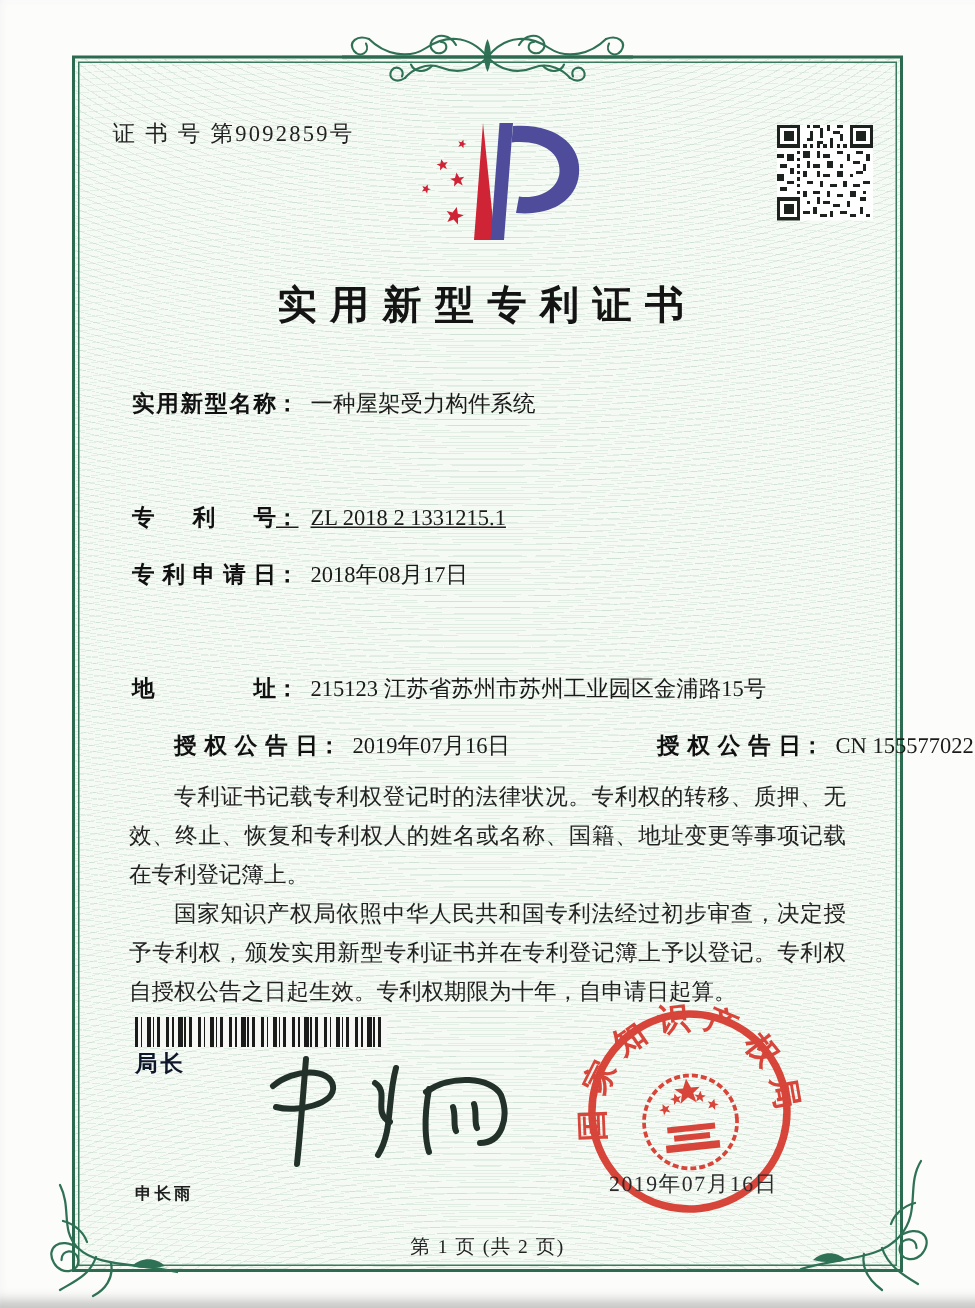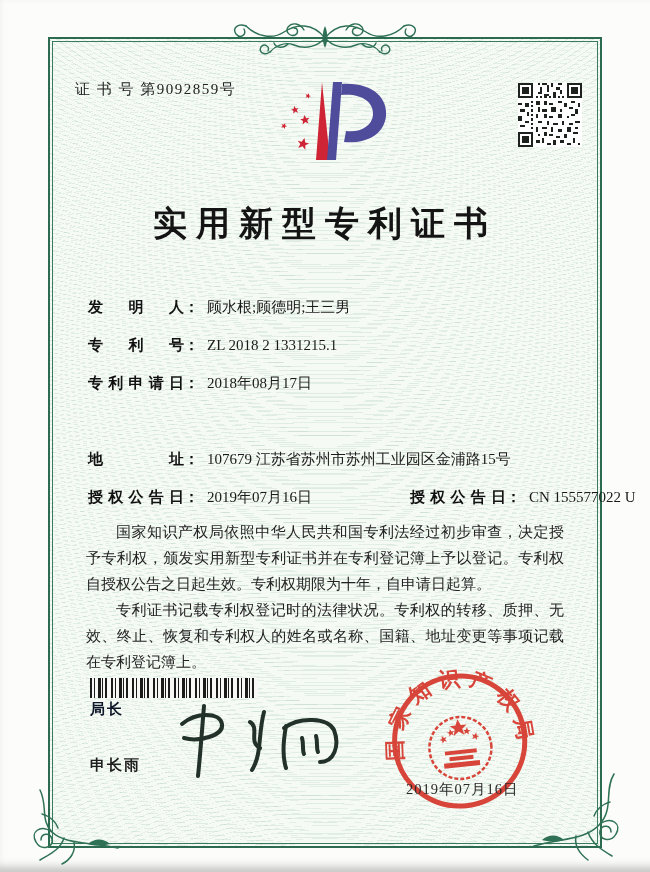--- a/index.html
+++ b/index.html
@@ -26,23 +26,22 @@
   }
   .frame::before{
     content:"";position:absolute;inset:2px;border:1px solid #3a7a5d;
   }
   .abs{position:absolute;}
   .cert-no{left:75px;top:80px;font-size:15px;letter-spacing:1.5px;z-index:3;color:#222;}
   .logo{left:272px;top:76px;z-index:3;}
   .qr{left:518px;top:83px;z-index:3;}
   .title{
     left:0;top:186px;width:650px;text-align:center;z-index:3;
-    font-size:34px;font-weight:bold;letter-spacing:9px;color:#141414;
+    font-size:26px;font-weight:bold;letter-spacing:9px;color:#141414;
     font-family:"Liberation Serif","DejaVu Serif",serif;
-    margin-top:15px;
   }
   .field-row{position:absolute;left:88px;width:500px;height:22px;font-size:15px;white-space:nowrap;z-index:3;}
   .flabel{
     display:inline-block;width:96px;text-align:justify;text-align-last:justify;
     font-weight:600;color:#111;
     font-family:"Liberation Sans","DejaVu Sans",sans-serif;font-size:15px;vertical-align:baseline;
   }
   .fcolon{font-weight:600;color:#111;font-family:"Liberation Sans","DejaVu Sans",sans-serif;}
   .fvalue{margin-left:8px;color:#1a1a1a;font-size:15px;}
   .grant-no{position:absolute;left:322px;top:0;white-space:nowrap;}
@@ -50,21 +49,21 @@
   .paras p{margin:0;text-indent:2em;}
   .barcode{
     left:90px;top:678px;width:168px;height:20px;z-index:3;
     background:repeating-linear-gradient(90deg,
       #1b1b1b 0 2px,#f7f7f5 2px 4px,#1b1b1b 4px 5px,#f7f7f5 5px 8px,
       #1b1b1b 8px 11px,#f7f7f5 11px 12px,#1b1b1b 12px 13px,#f7f7f5 13px 15px,
       #1b1b1b 15px 17px,#f7f7f5 17px 21px);
   }
   .sig-title{left:90px;top:700px;font-size:15px;z-index:3;color:#0f172a;letter-spacing:2px;
     font-family:Liberation Serif, serif;font-weight:600;}
-  .sig-name{left:90px;top:756px;font-size:15px;z-index:3;color:#1e1e1e;letter-spacing:2px;
+  .sig-name{left:90px;top:788px;font-size:11px;z-index:3;color:#1e1e1e;letter-spacing:2px;
     font-family:"Liberation Sans","DejaVu Sans",sans-serif;font-weight:600;}
   .signature{left:162px;top:696px;z-index:3;}
   .seal{left:384px;top:662px;z-index:3;transform:rotate(-6deg);opacity:.93;}
   .seal-text{font-size:21px;font-weight:bold;letter-spacing:8px;fill:#d6382c;
     font-family:"Liberation Sans","DejaVu Sans",sans-serif;}
   .seal-date{left:406px;top:780px;z-index:4;font-size:14.5px;color:#2a2a2a;letter-spacing:1px;}
   .footer{left:0;top:822px;width:650px;text-align:center;font-size:13px;z-index:3;color:#222;letter-spacing:1px;}
   .orn{z-index:2;}
   .orn svg{display:block;}
 </style>
@@ -228,42 +227,42 @@
           <rect x="19" y="26" width="2" height="1"></rect>
           <rect x="22" y="27" width="2" height="1"></rect>
           <rect x="25" y="25" width="1" height="2"></rect>
           <rect x="27" y="27" width="1" height="1"></rect>
       </g>
     </svg>
   </div>
 
   <div class="abs title">实用新型专利证书</div>
 
-  <div class="field-row" style="top:298px;">
-    <span class="flabel">发明人</span><span class="fcolon">：</span><span class="fvalue">顾水根;顾德明;王三男</span>
-  </div>
-  <div class="field-row" style="top:336px;">
+  <div class="field-row" style="top:260px;">
+    <span class="flabel">实用新型名称</span><span class="fcolon">：</span><span class="fvalue">一种屋架受力构件系统</span>
+  </div>
+  <div class="field-row" style="top:336px;text-decoration:underline;">
     <span class="flabel">专利号</span><span class="fcolon">：</span><span class="fvalue">ZL 2018 2 1331215.1</span>
   </div>
   <div class="field-row" style="top:374px;">
     <span class="flabel">专利申请日</span><span class="fcolon">：</span><span class="fvalue">2018年08月17日</span>
   </div>
   <div class="field-row" style="top:450px;">
-    <span class="flabel">地址</span><span class="fcolon">：</span><span class="fvalue">107679 江苏省苏州市苏州工业园区金浦路15号</span>
-  </div>
-  <div class="field-row" style="top:488px;">
+    <span class="flabel">地址</span><span class="fcolon">：</span><span class="fvalue">215123 江苏省苏州市苏州工业园区金浦路15号</span>
+  </div>
+  <div class="field-row" style="top:488px;margin-left:28px;">
     <span class="flabel">授权公告日</span><span class="fcolon">：</span><span class="fvalue">2019年07月16日</span>
     <span class="grant-no">
       <span class="flabel">授权公告日</span><span class="fcolon">：</span><span class="fvalue">CN 155577022 U</span>
     </span>
   </div>
 
   <div class="abs paras">
+    <p>专利证书记载专利权登记时的法律状况。专利权的转移、质押、无效、终止、恢复和专利权人的姓名或名称、国籍、地址变更等事项记载在专利登记簿上。</p>
     <p>国家知识产权局依照中华人民共和国专利法经过初步审查，决定授予专利权，颁发实用新型专利证书并在专利登记簿上予以登记。专利权自授权公告之日起生效。专利权期限为十年，自申请日起算。</p>
-    <p>专利证书记载专利权登记时的法律状况。专利权的转移、质押、无效、终止、恢复和专利权人的姓名或名称、国籍、地址变更等事项记载在专利登记簿上。</p>
   </div>
 
   <div class="abs barcode"></div>
 
   <div class="abs sig-title">局长</div>
   <div class="abs sig-name">申长雨</div>
 
   <div class="abs signature">
     <svg width="190" height="88" viewBox="0 0 190 88">
       <g stroke="#22322a" stroke-width="4" fill="none" stroke-linecap="round" stroke-linejoin="round">
@@ -298,14 +297,15 @@
         <use href="#st2" transform="translate(92,76) scale(4) rotate(20)"></use>
         <rect x="60" y="88" width="32" height="4"></rect>
         <rect x="64" y="94" width="24" height="4"></rect>
         <rect x="58" y="100" width="36" height="5"></rect>
       </g>
     </svg>
   </div>
 
   <div class="abs seal-date">2019年07月16日</div>
 
+  <div class="abs footer">第 1 页 (共 2 页)</div>
 
 </div>
 
 </body></html>

